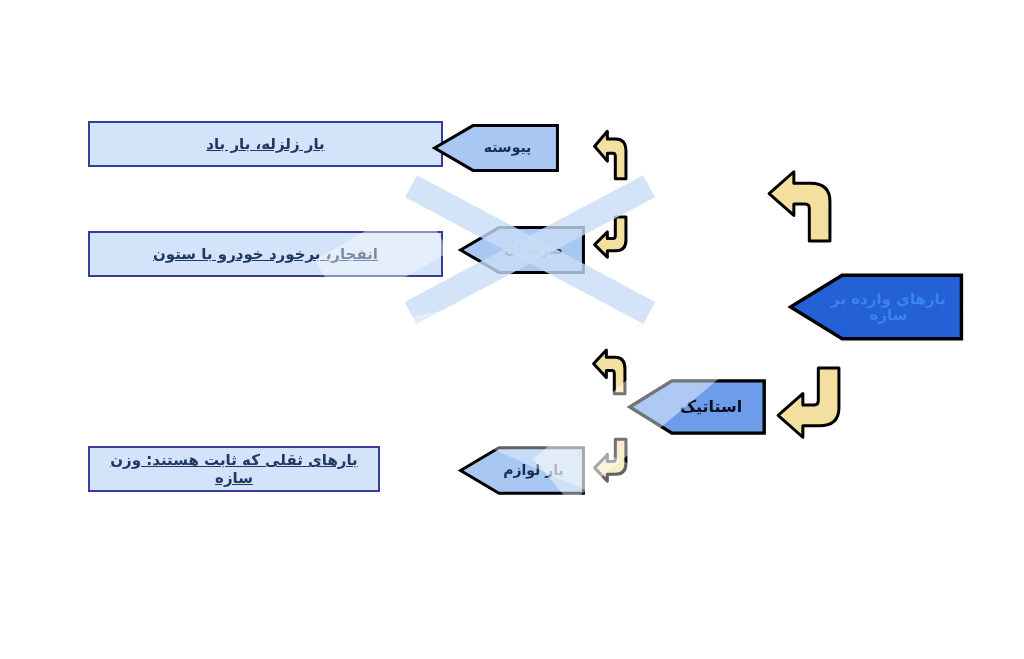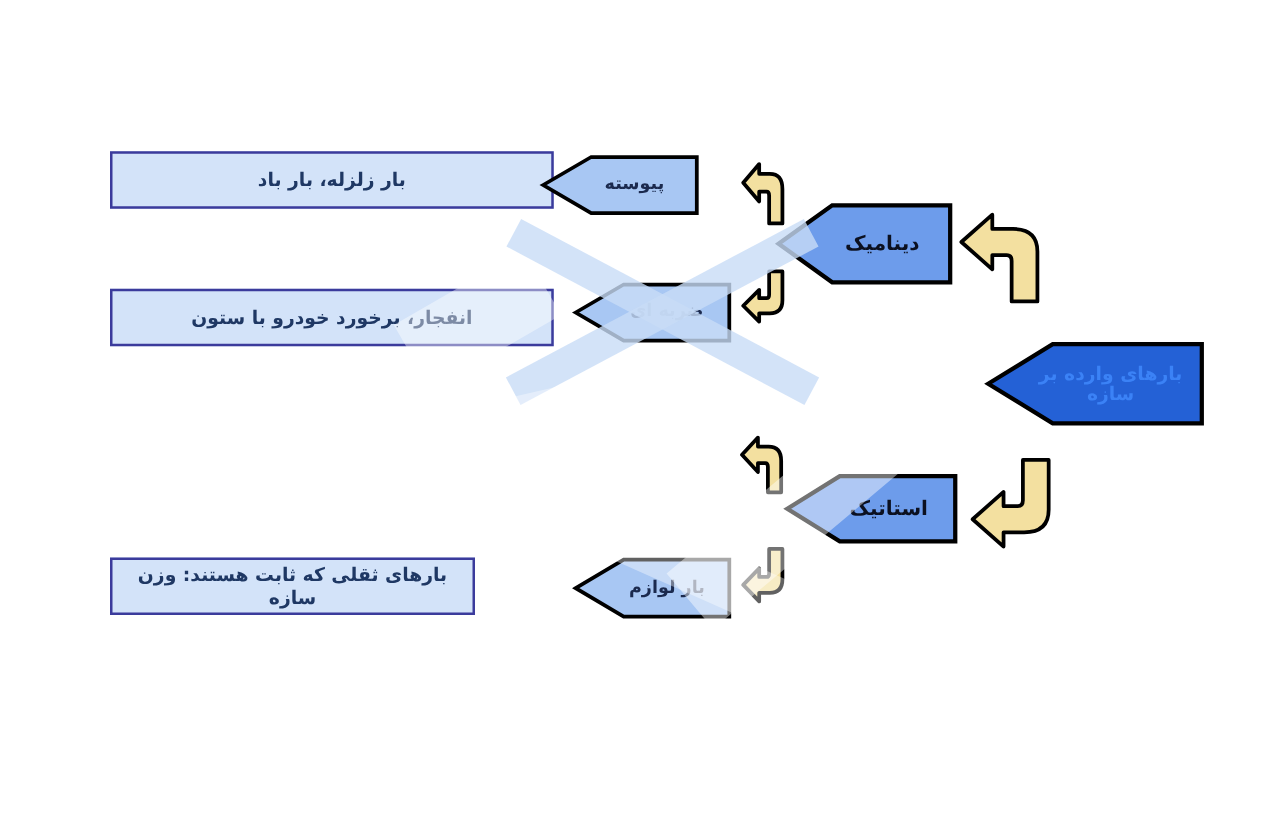--- a/index.html
+++ b/index.html
@@ -25,20 +25,21 @@
   .leaf-node polygon{fill:#a8c7f3;stroke:#000;stroke-width:3;}
   .leaf-node .lbl{color:#1b2a4e;font-size:14px;padding-left:18%;}
   .detail-box{
     position:absolute;
     background:#d3e3f9;
     border:2px solid #3b3b9c;
     display:flex;align-items:center;justify-content:center;
     direction:rtl;text-align:center;
     color:#1f3864;font-weight:bold;font-size:15px;
     box-sizing:border-box;
+    text-decoration:underline;
   }
   .arrow{position:absolute;overflow:visible;}
   .arrow path{fill:#f3e0a0;stroke:#000;stroke-width:3;stroke-linejoin:round;}
   .flip{transform:scale(1,-1);}
   .watermark{position:absolute;inset:0;pointer-events:none;}
 </style>
 </head>
 <body>
 
 <div class="stage">
@@ -65,26 +66,20 @@
   </div>
 
 
   <div class="node leaf-node" style="left:458px;top:446px;width:128px;height:49px;">
     <svg viewBox="0 0 100 60" preserveAspectRatio="none">
       <polygon points="2,30 32,2 98,2 98,58 32,58" vector-effect="non-scaling-stroke"></polygon>
     </svg>
     <span class="lbl">بار لوازم</span>
   </div>
 
-  <div class="node branch-node" style="left:620px;top:162px;width:143px;height:66px;">
-    <svg viewBox="0 0 100 60" preserveAspectRatio="none">
-      <polygon points="2,30 32,2 98,2 98,58 32,58" vector-effect="non-scaling-stroke"></polygon>
-    </svg>
-    <span class="lbl">دینامیک</span>
-  </div>
 
   <div class="node branch-node" style="left:627px;top:379px;width:140px;height:56px;">
     <svg viewBox="0 0 100 60" preserveAspectRatio="none">
       <polygon points="2,30 32,2 98,2 98,58 32,58" vector-effect="non-scaling-stroke"></polygon>
     </svg>
     <span class="lbl">استاتیک</span>
   </div>
 
   <div class="node root-node" style="left:787px;top:273px;width:178px;height:68px;">
     <svg viewBox="0 0 100 60" preserveAspectRatio="none">

